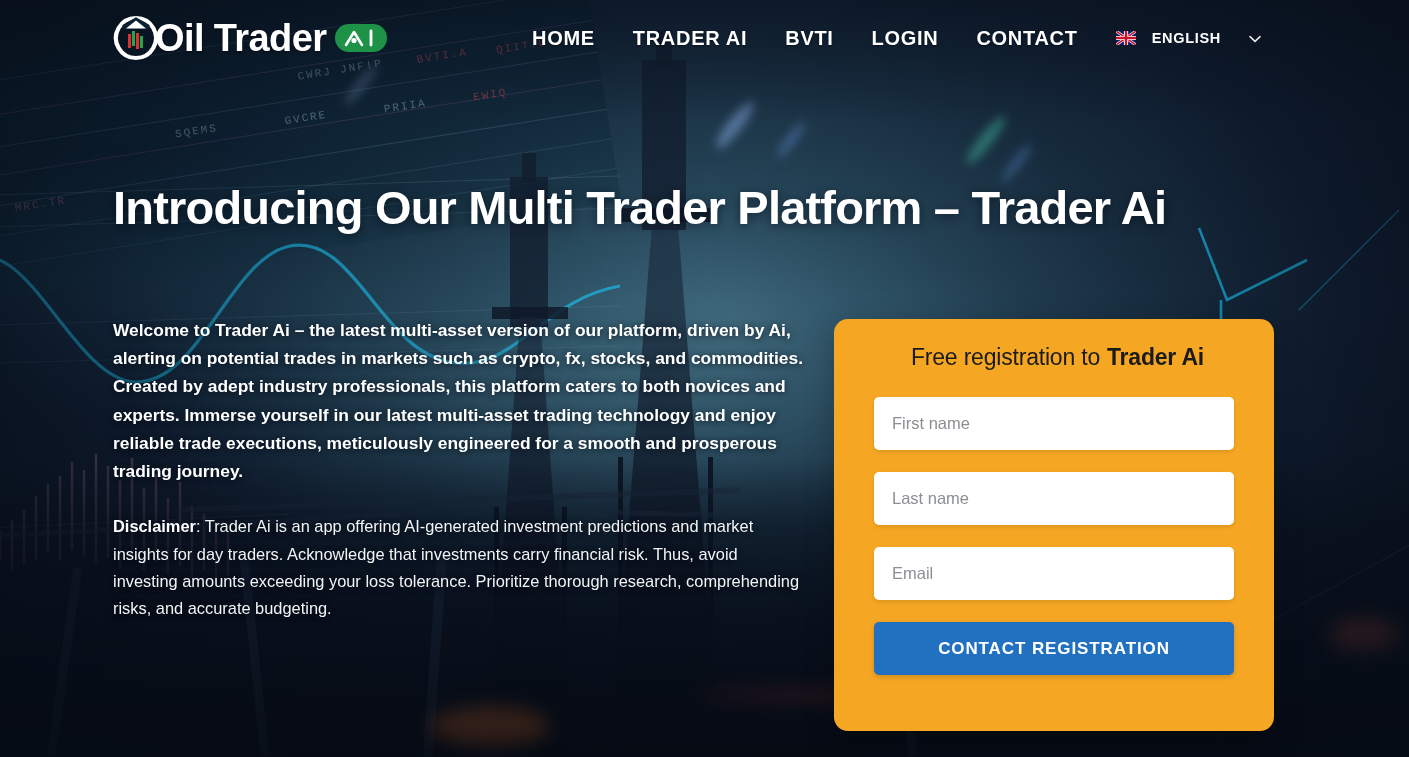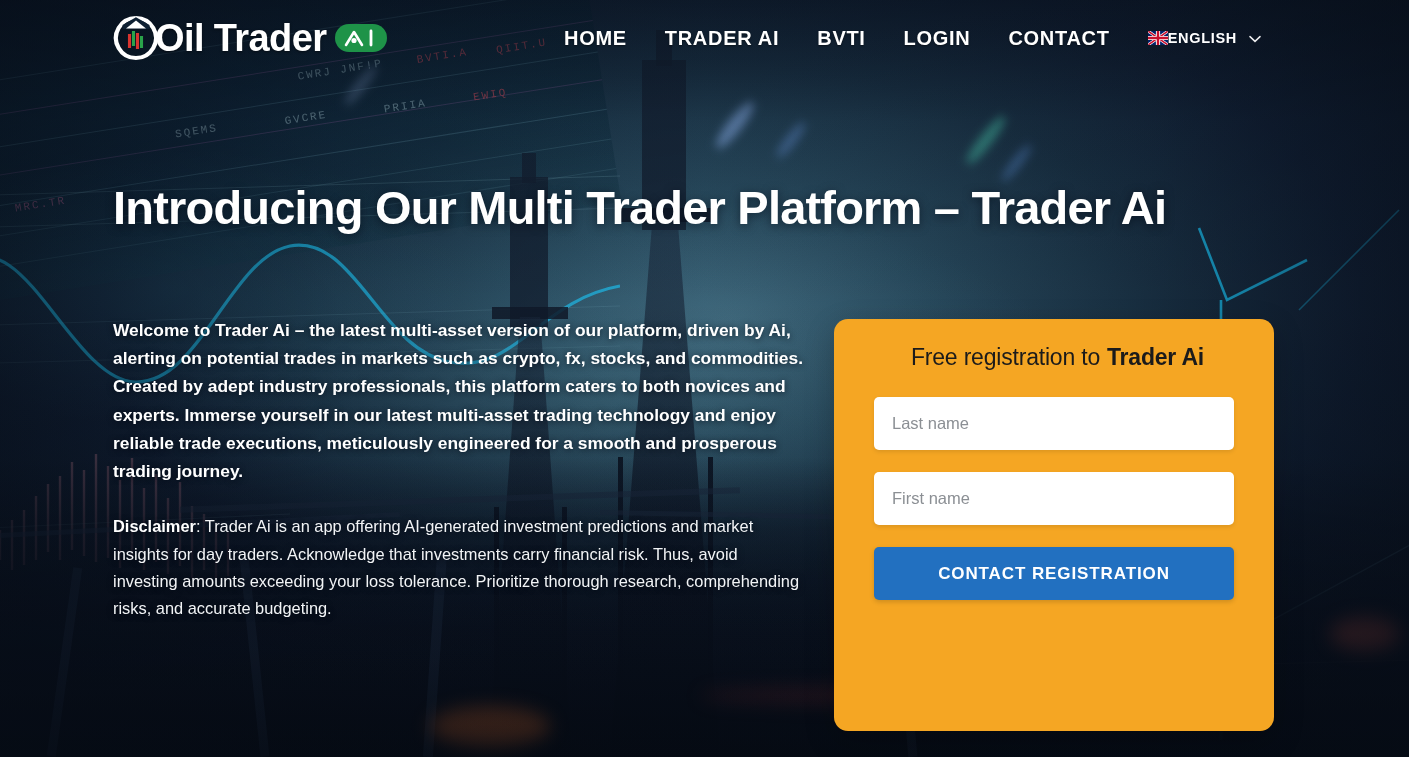--- a/index.html
+++ b/index.html
@@ -169,21 +169,21 @@
     font-size: 20px;
     font-weight: 700;
     letter-spacing: 0.7px;
     text-decoration: none;
     padding: 0 19px;
     white-space: nowrap;
     text-shadow: 0 1px 2px rgba(0,0,0,0.45);
   }
   .nav-lang {
     display: flex; align-items: center;
-    gap: 0;
+    gap: 16px;
     padding-left: 19px;
     color: #ffffff;
     font-size: 14.5px;
     font-weight: 700;
     letter-spacing: 0.7px;
     white-space: nowrap;
   }
   .flag-icon {
     width: 20px; height: 14px;
     flex: 0 0 auto;
@@ -461,19 +461,20 @@
       <b>Disclaimer</b><span>: Trader Ai is an app offering AI-generated investment predictions and market insights for day traders. Acknowledge that investments carry financial risk. Thus, avoid investing amounts exceeding your loss tolerance. Prioritize thorough research, comprehending risks, and accurate budgeting.</span>
     </p>
   </div>
 
   <div class="reg-card">
     <div class="reg-title">
       <span>Free registration to</span><b>Trader Ai</b>
     </div>
 
     <form class="reg-form">
+      <input class="reg-input" type="text" placeholder="First name" style="">
       <input class="reg-input" type="text" placeholder="Last name" style="">
-      <input class="reg-input" type="text" placeholder="First name" style="">
+      <input class="reg-input" type="email" placeholder="Email" style="">
       <button class="reg-submit" type="submit">CONTACT REGISTRATION</button>
     </form>
   </div>
 
 </div>
 
 </body></html>

